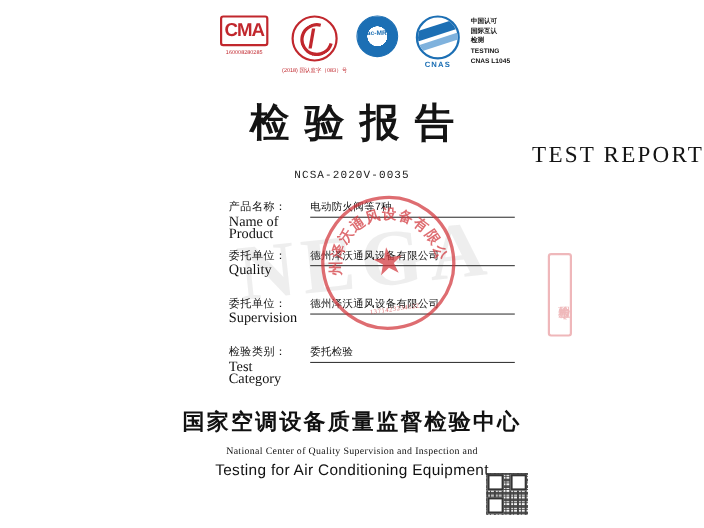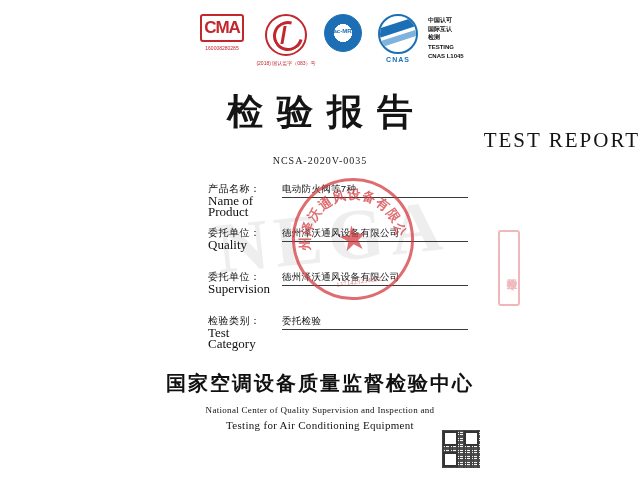--- a/index.html
+++ b/index.html
@@ -204,21 +204,21 @@
     font-size: 21px;
     letter-spacing: 2px;
     color: #141414;
   }
   .report-no {
     position: absolute;
     top: 155px;
     left: 0;
     width: 640px;
     text-align: center;
-    font-family: Liberation Serif, serif;
+    font-family: Liberation Mono, monospace;
     font-size: 10px;
     letter-spacing: 1px;
     color: #222;
   }
 
   
   .fields {
     position: absolute;
     top: 182px;
     left: 208px;
@@ -279,22 +279,22 @@
   }
   .footer-en1 {
     margin-top: 8px;
     font-family: "Liberation Serif", serif;
     font-size: 9px;
     letter-spacing: 0.3px;
     color: #111;
   }
   .footer-en2 {
     margin-top: 4px;
-    font-family: Liberation Serif, serif;
-    font-size: 11px;
+    font-family: Liberation Sans, sans-serif;
+    font-size: 14px;
     letter-spacing: 0.3px;
     color: #111;
   }
 
   
   .watermark {
     position: absolute;
     top: 196px;
     left: 182px;
     width: 300px;

